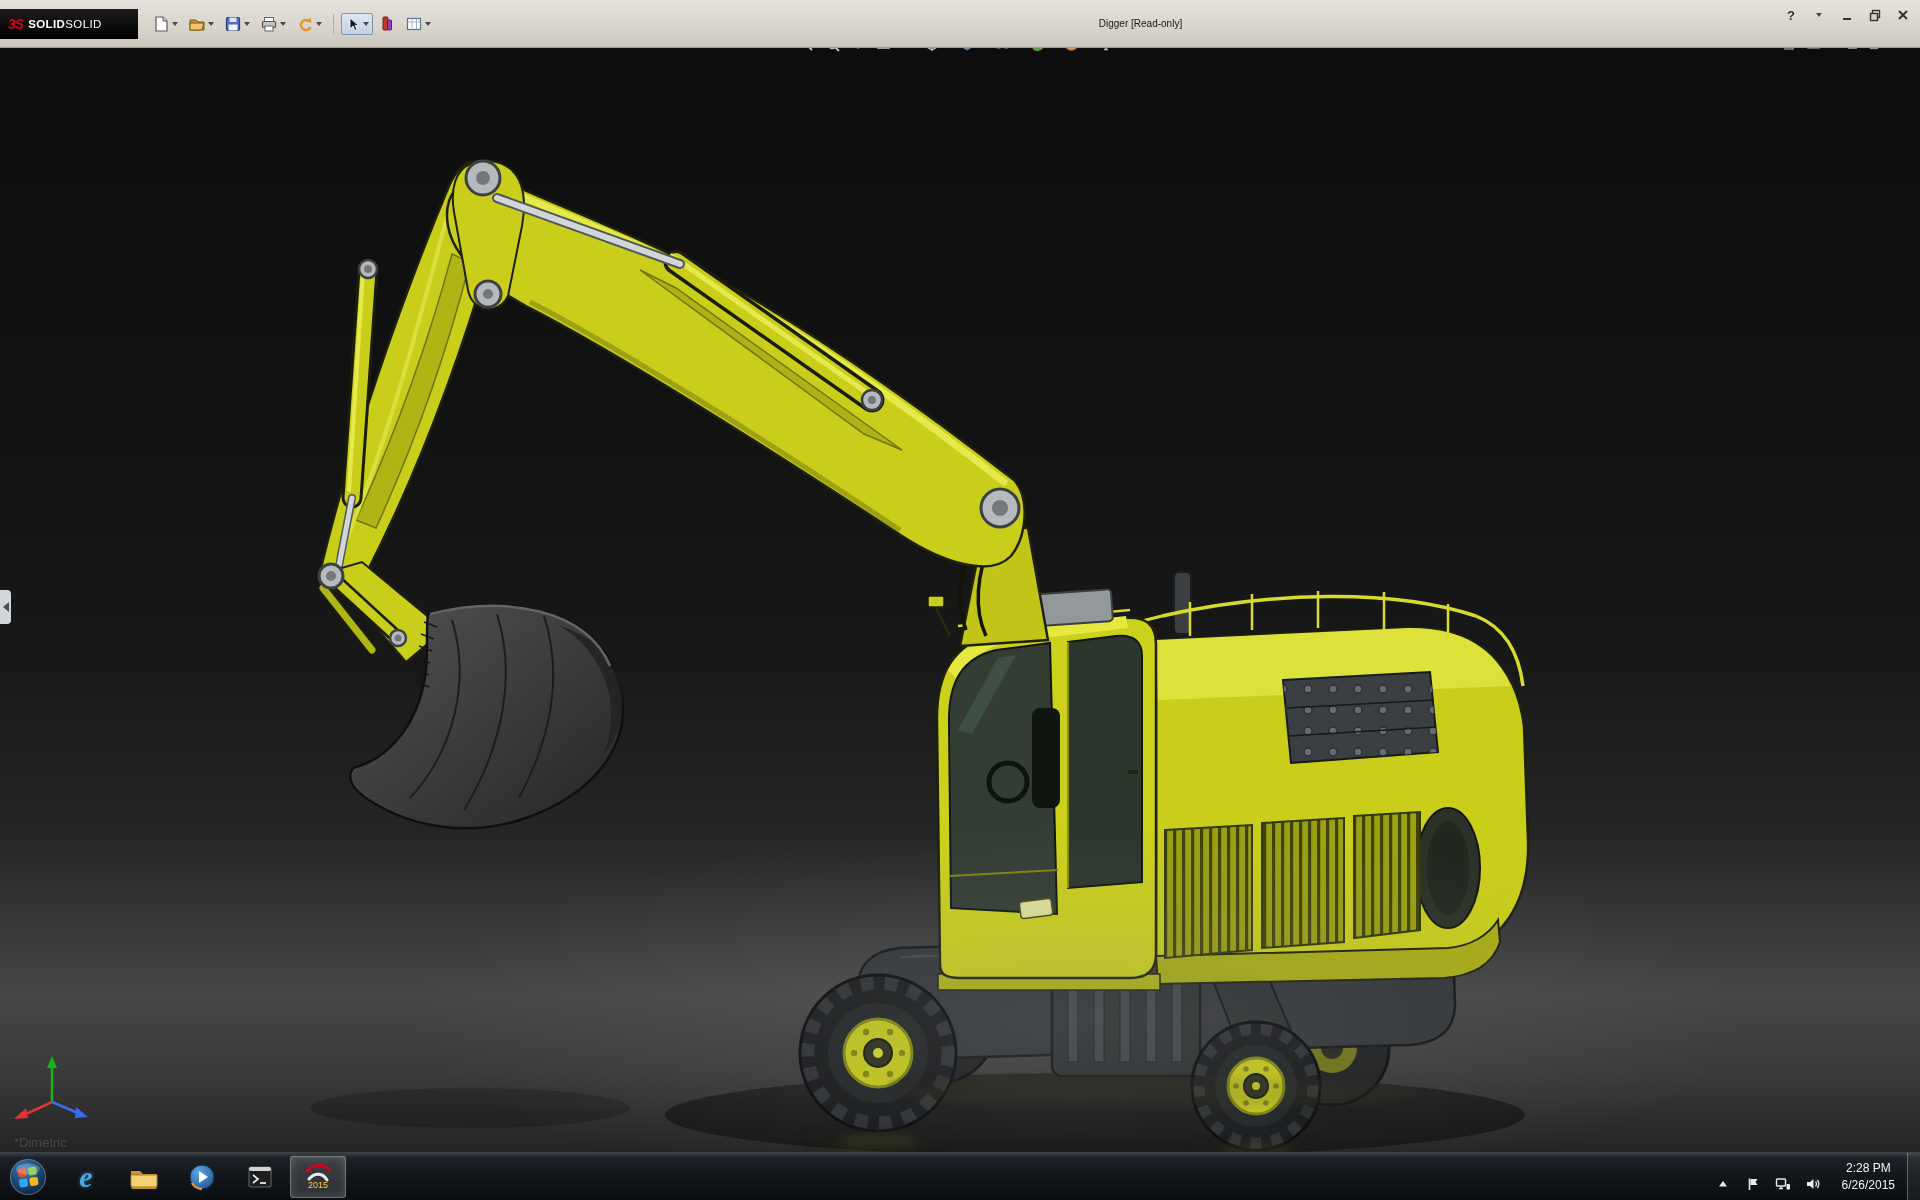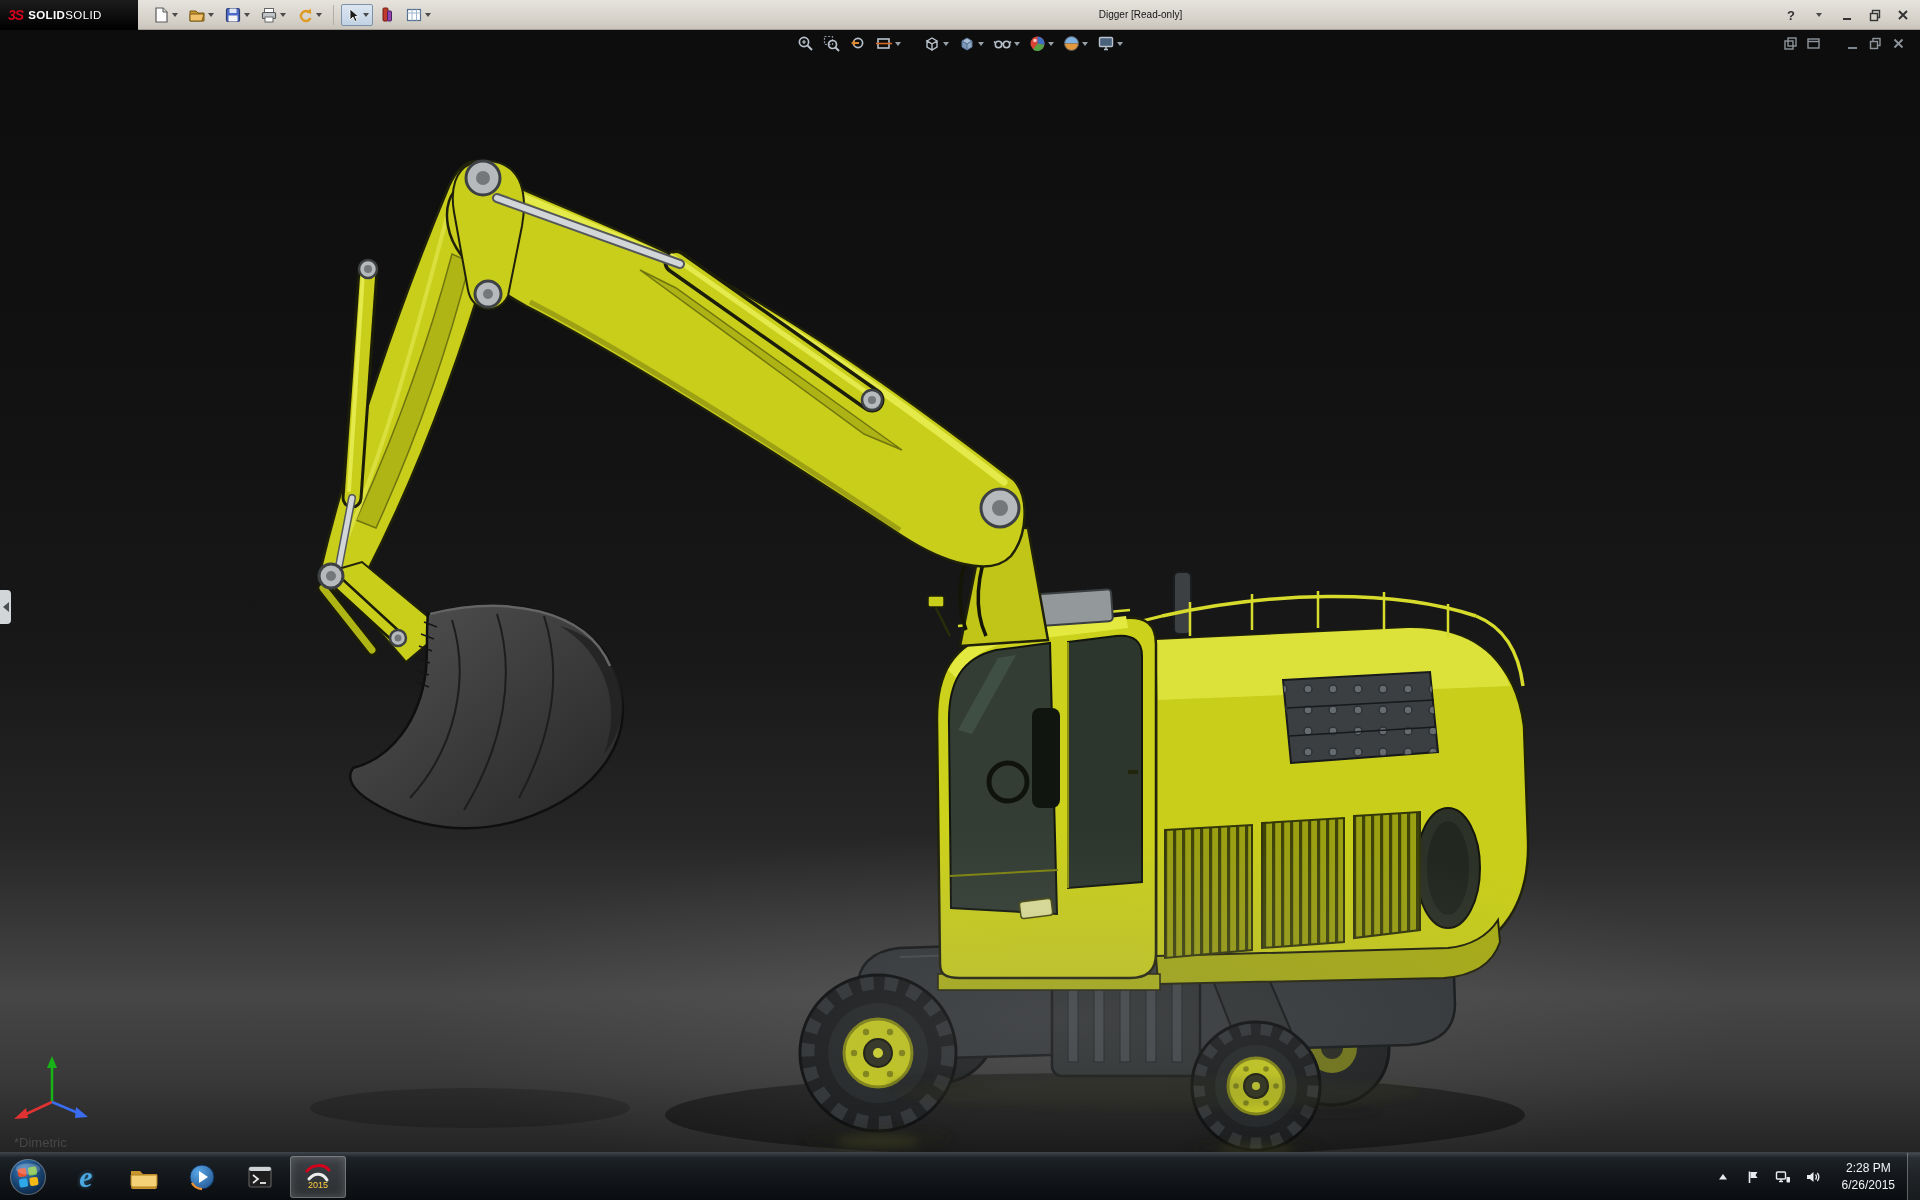--- a/index.html
+++ b/index.html
@@ -1,20 +1,20 @@
 <!DOCTYPE html>
 <html><head>
 <meta charset="utf-8">
 <style>
   html,body{margin:0;padding:0;width:1920px;height:1200px;overflow:hidden;
     font-family:"Liberation Sans", sans-serif; background:#000;}
   *{box-sizing:border-box;}
 
   
-  .titlebar{position:absolute;top:0;left:0;right:0;height:30px;
+  .titlebar{position:absolute;top:0;left:0;right:0;height:48px;
     background:linear-gradient(180deg,#e6e3dd 0%,#d5d1c9 70%,#c9c5bc 100%);
     border-bottom:1px solid #a39e94;display:flex;align-items:center;z-index:30;}
   .brand{width:138px;height:30px;background:linear-gradient(180deg,#1c1c1c,#000);
     display:flex;align-items:center;gap:5px;padding-left:8px;flex:0 0 auto;}
   .brand .logo3s{color:#d6001c;font-weight:bold;font-style:italic;font-size:14px;letter-spacing:-1px;}
   .brand .bname{color:#fff;font-size:11.5px;letter-spacing:.4px;}
   .brand .bname b{font-weight:700;}
   .tb-tools{display:flex;align-items:center;gap:2px;margin-left:10px;}
   .tbtn{display:flex;align-items:center;gap:2px;padding:2px 3px;border:1px solid transparent;border-radius:2px;}
   .tbtn.pressed{border:1px solid #7f93a8;background:linear-gradient(#dce6f2,#c2d2e4);}
@@ -55,21 +55,21 @@
     background:linear-gradient(180deg,#3a4149 0%,#1d2227 10%,#14181c 45%,#0a0d10 100%);
     border-top:1px solid rgba(255,255,255,.22);display:flex;align-items:center;z-index:40;}
   .start-btn{width:44px;height:44px;margin-left:6px;display:flex;align-items:center;justify-content:center;flex:0 0 auto;}
   .tb-apps{display:flex;align-items:center;margin-left:8px;gap:2px;}
   .appbtn{width:56px;height:42px;display:flex;flex-direction:column;align-items:center;justify-content:center;border:1px solid transparent;border-radius:3px;}
   .appbtn.active{background:rgba(255,255,255,.14);border:1px solid rgba(255,255,255,.3);
     box-shadow:inset 0 0 10px rgba(255,255,255,.18);}
   .ie-e{font-family:"Liberation Serif", serif;font-style:italic;font-weight:bold;
     font-size:30px;color:#4aa7e0;line-height:1;text-shadow:0 0 4px rgba(80,170,230,.5);}
   .sw-badge{color:#ffcf3f;font-size:9px;font-weight:normal;line-height:1;margin-top:-4px;}
-  .tray{margin-left:auto;display:flex;align-items:center;gap:12px;padding-right:4px;}
+  .tray{margin-left:auto;display:flex;align-items:flex-end;gap:12px;padding-right:4px;}
   .tray-icn{display:flex;align-items:center;justify-content:center;width:18px;height:18px;}
   .clock{color:#f2f4f6;font-size:12px;text-align:center;line-height:1.35;padding:0 8px;}
   .show-desktop{width:13px;height:48px;background:rgba(255,255,255,.06);border-left:1px solid rgba(255,255,255,.3);}
 </style>
 </head>
 <body>
 
 <div class="titlebar">
   <div class="brand">
     <span class="logo3s">3S</span>

